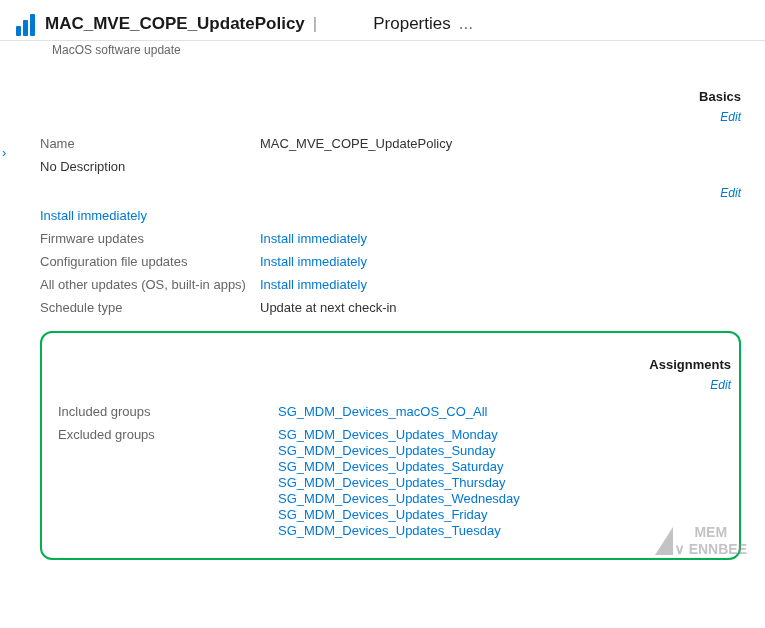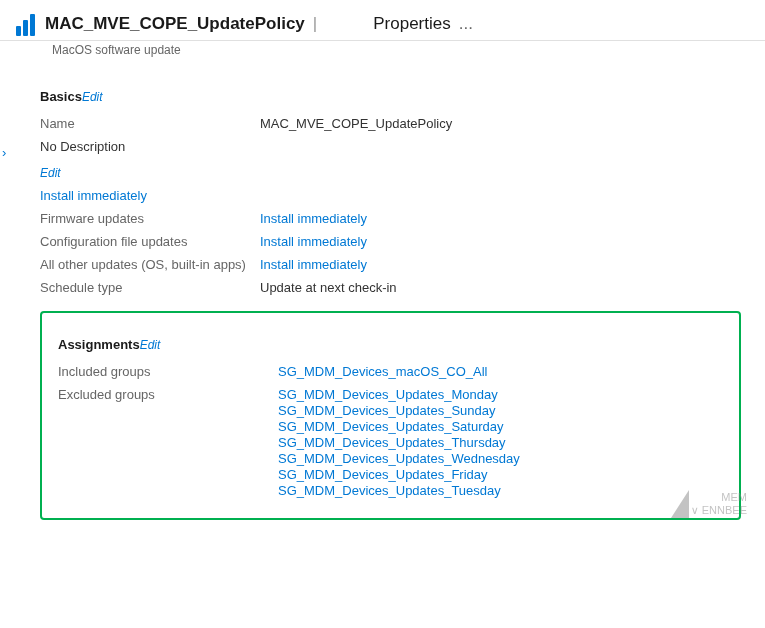--- a/index.html
+++ b/index.html
@@ -77,22 +77,23 @@
       padding: 12px 24px 12px 40px;
       position: relative;
     }
     .section-title {
       font-size: 13px;
       font-weight: 700;
       color: #1a1a1a;
       margin-bottom: 8px;
       margin-top: 12px;
       display: flex;
-      align-items: center;
-      gap: 0;
+      align-items: flex-end;
+      gap: 6px;
+      flex-direction: column;
     }
     .edit-link {
       font-size: 12px;
       color: #0078d4;
       cursor: pointer;
       font-weight: 400;
       text-decoration: none;
       font-style: italic;
     }
     .property-row {
@@ -112,22 +113,22 @@
     }
     .property-value.link {
       color: #0078d4;
       cursor: pointer;
     }
     .section-divider {
       margin: 8px 0 4px 0;
     }
     .assignments-box {
       border: 2px solid #00b050;
-      border-radius: 4px;
-      padding: 12px 20px 16px 16px;
+      border-radius: 12px;
+      padding: 12px 8px 16px 16px;
       margin-top: 12px;
     }
     .excluded-values {
       display: flex;
       flex-direction: column;
       gap: 1px;
     }
     .watermark {
       position: absolute;
       bottom: 14px;
@@ -138,25 +139,25 @@
       opacity: 0.5;
     }
     .watermark-triangle {
       width: 0;
       height: 0;
       border-left: 18px solid transparent;
       border-right: 0px solid transparent;
       border-bottom: 28px solid #888;
     }
     .watermark-text {
-      font-size: 11px;
+      font-size: 14px;
       color: #888;
       line-height: 1.2;
-      font-weight: 400;
-      text-align: right;
+      font-weight: 700;
+      text-align: center;
     }
   </style>
 </head>
 <body>
 
 <div class="header">
   <div class="header-logo">
     <div class="logo-bars">
       <div class="logo-bar"></div>
       <div class="logo-bar"></div>

